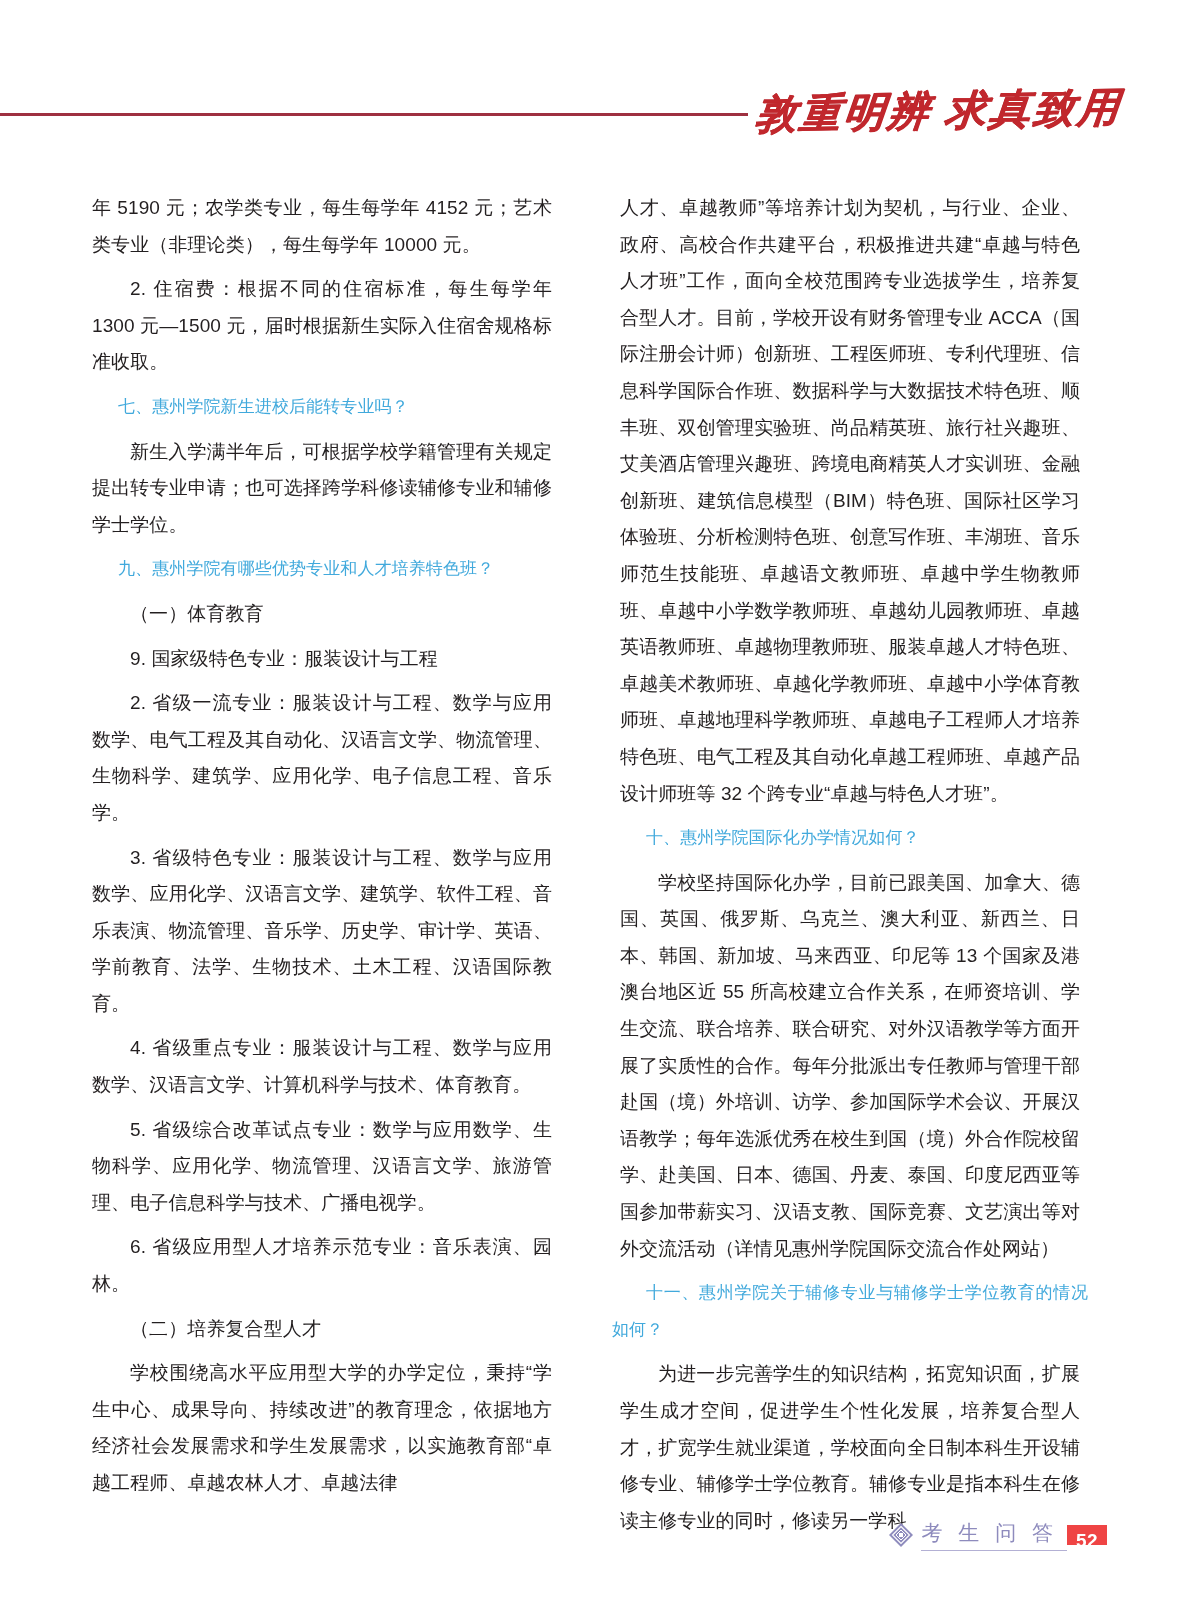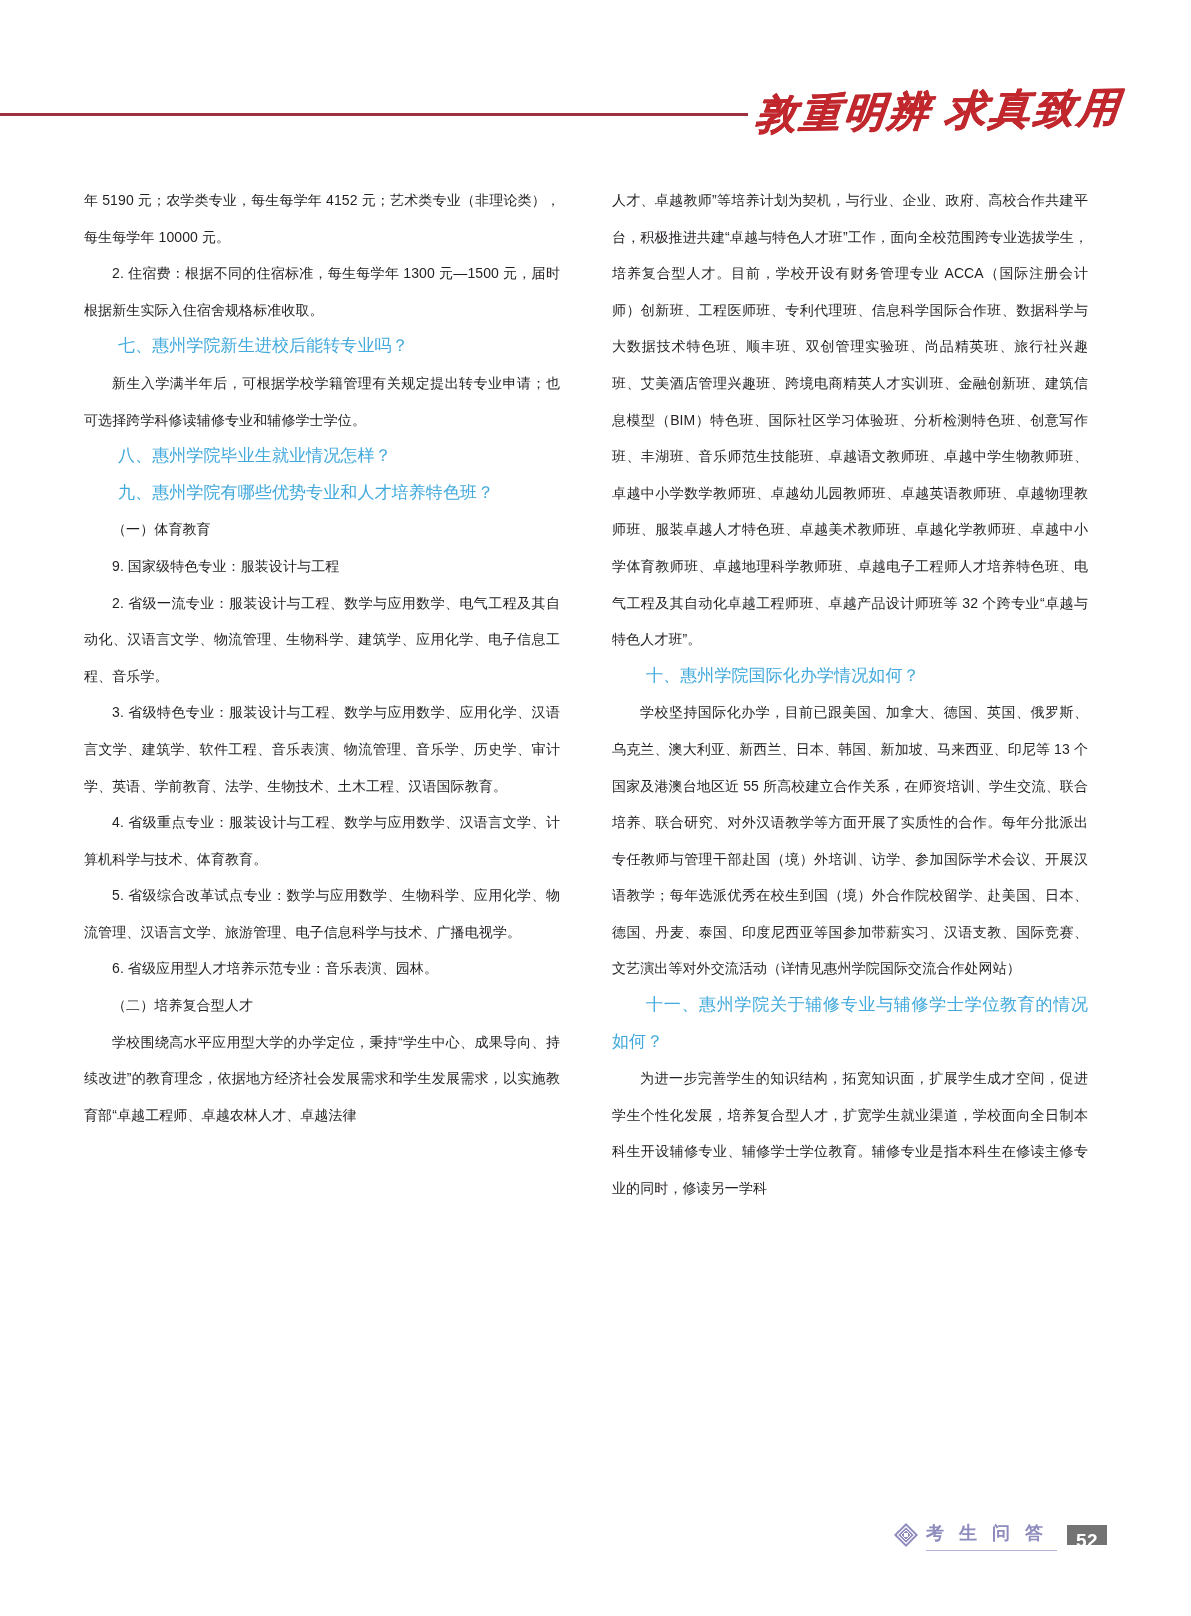--- a/index.html
+++ b/index.html
@@ -59,25 +59,25 @@
   }
   .column {
     position: absolute;
     top: 0;
     width: 476px;
   }
   #column-left  { left: 84px; }
   #column-right { left: 612px; }
 
   .para {
-    font-size: 14px;
+    font-size: 19px;
     line-height: 36.6px;
     text-align: justify;
     text-justify: inter-ideograph;
-    margin: 0;
+    margin: 8px;
     color: #231f20;
     letter-spacing: 0.1px;
   }
   .para.indent-1 { text-indent: 2em; }
   .para.noindent { text-indent: 0; }
 
   .qheading {
     font-size: 17px;
     line-height: 36.6px;
     margin: 0;
@@ -103,58 +103,56 @@
     display: flex;
     align-items: center;
     height: 46px;
   }
   #footer-diamond {
     width: 26px; height: 26px;
     margin-right: 7px;
     flex: 0 0 auto;
   }
   #footer-label {
-    font-size: 18px;
+    font-size: 21px;
     letter-spacing: 5px;
     color: #8e8bbd;
     padding: 0 9px 4px 0;
     border-bottom: 1.6px solid #b3b0d4;
     line-height: 26px;
     white-space: nowrap;
-    font-weight: bold;
   }
   #footer-pagenum {
-    background: #737373;
+    background: #ef4444;
     color: #ffffff;
     font-size: 19px;
     font-weight: bold;
     width: 40px;
     height: 20px;
     line-height: 31px;
     text-align: center;
-    margin-left: 10px;
+    margin-left: 0;
     letter-spacing: 0.5px;
   }
 </style>
 </head>
 <body>
 
 <div id="page-header">
   <div id="header-rule"></div>
   <div id="header-motto">敦重明辨 求真致用</div>
 </div>
 
 <div id="body-columns">
 
   <div class="column" id="column-left">
     <p class="para noindent">年 5190 元；农学类专业，每生每学年 4152 元；艺术类专业（非理论类），每生每学年 10000 元。</p>
     <p class="para indent-1">2. 住宿费：根据不同的住宿标准，每生每学年 1300 元—1500 元，届时根据新生实际入住宿舍规格标准收取。</p>
     <p class="qheading">七、惠州学院新生进校后能转专业吗？</p>
     <p class="para indent-1">新生入学满半年后，可根据学校学籍管理有关规定提出转专业申请；也可选择跨学科修读辅修专业和辅修学士学位。</p>
-    <p class="qheading">八、惠州学院毕业生就业情况怎样？</p>
     <p class="qheading">九、惠州学院有哪些优势专业和人才培养特色班？</p>
     <p class="para indent-1">（一）体育教育</p>
     <p class="para indent-1">9. 国家级特色专业：服装设计与工程</p>
     <p class="para indent-1">2. 省级一流专业：服装设计与工程、数学与应用数学、电气工程及其自动化、汉语言文学、物流管理、生物科学、建筑学、应用化学、电子信息工程、音乐学。</p>
     <p class="para indent-1">3. 省级特色专业：服装设计与工程、数学与应用数学、应用化学、汉语言文学、建筑学、软件工程、音乐表演、物流管理、音乐学、历史学、审计学、英语、学前教育、法学、生物技术、土木工程、汉语国际教育。</p>
     <p class="para indent-1">4. 省级重点专业：服装设计与工程、数学与应用数学、汉语言文学、计算机科学与技术、体育教育。</p>
     <p class="para indent-1">5. 省级综合改革试点专业：数学与应用数学、生物科学、应用化学、物流管理、汉语言文学、旅游管理、电子信息科学与技术、广播电视学。</p>
     <p class="para indent-1">6. 省级应用型人才培养示范专业：音乐表演、园林。</p>
     <p class="para indent-1">（二）培养复合型人才</p>
     <p class="para indent-1">学校围绕高水平应用型大学的办学定位，秉持“学生中心、成果导向、持续改进”的教育理念，依据地方经济社会发展需求和学生发展需求，以实施教育部“卓越工程师、卓越农林人才、卓越法律</p>

